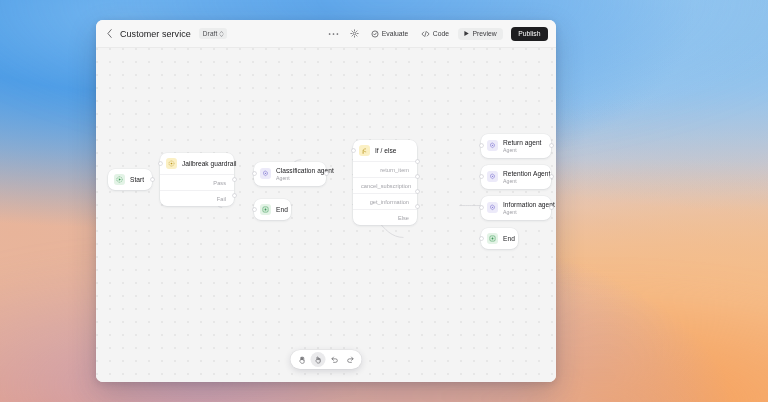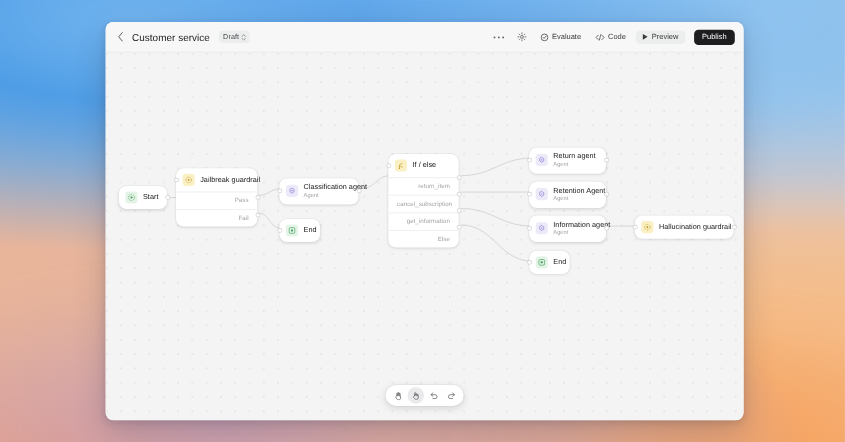--- a/index.html
+++ b/index.html
@@ -28,21 +28,21 @@
     position:absolute;inset:-10%;
     background:
       radial-gradient(60% 40% at 30% 88%, rgba(170,150,215,.55), rgba(170,150,215,0) 70%),
       radial-gradient(55% 38% at 74% 92%, rgba(247,160,90,.55), rgba(247,160,90,0) 70%),
       radial-gradient(70% 45% at 50% 8%,  rgba(120,180,240,.5),  rgba(120,180,240,0) 72%);
     filter:blur(14px);
   }
 
   
   #window{
-    position:absolute;left:96px;top:20px;width:580px;height:362px;
+    position:absolute;left:96px;top:20px;width:460px;height:362px;
     background:#ffffff;border-radius:7px;
     box-shadow:0 10px 28px rgba(40,45,70,.22), 0 2px 7px rgba(40,45,70,.14);
     overflow:hidden;display:flex;flex-direction:column;
   }
 
   
   #titlebar{
     height:27px;flex:0 0 27px;background:#f7f7f7;
     border-bottom:1px solid #eaeaea;
     display:flex;align-items:center;padding:0 8px;gap:5px;

